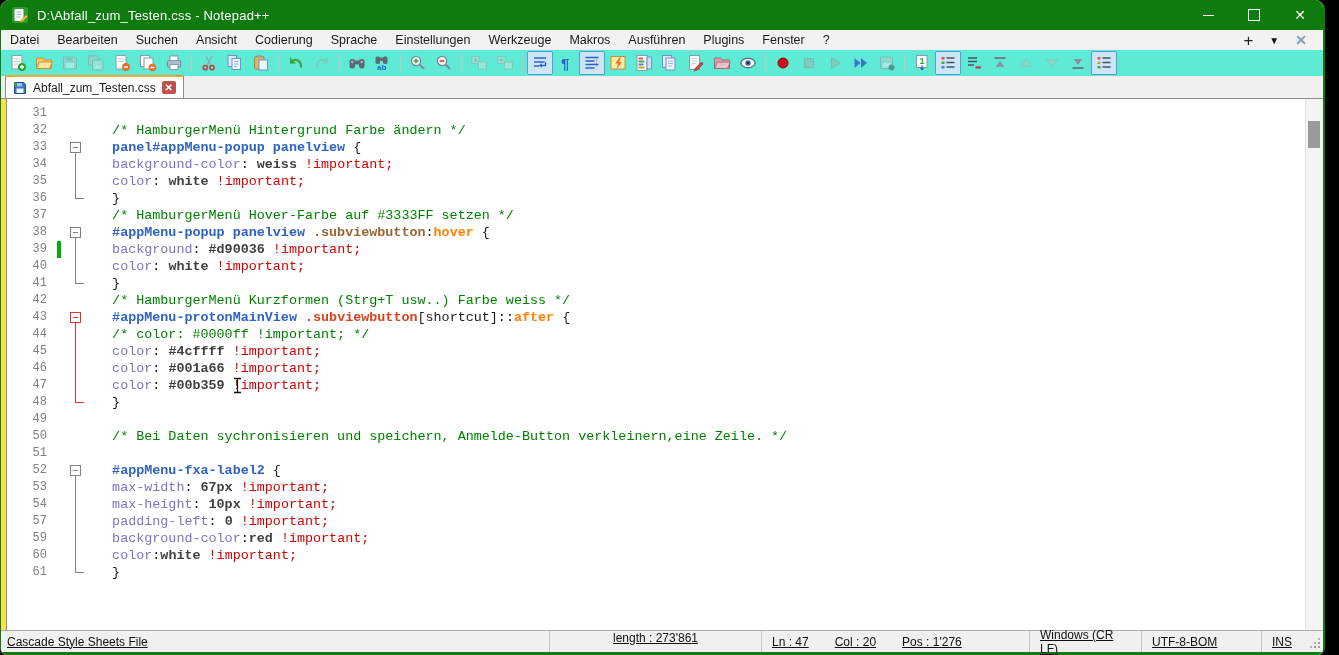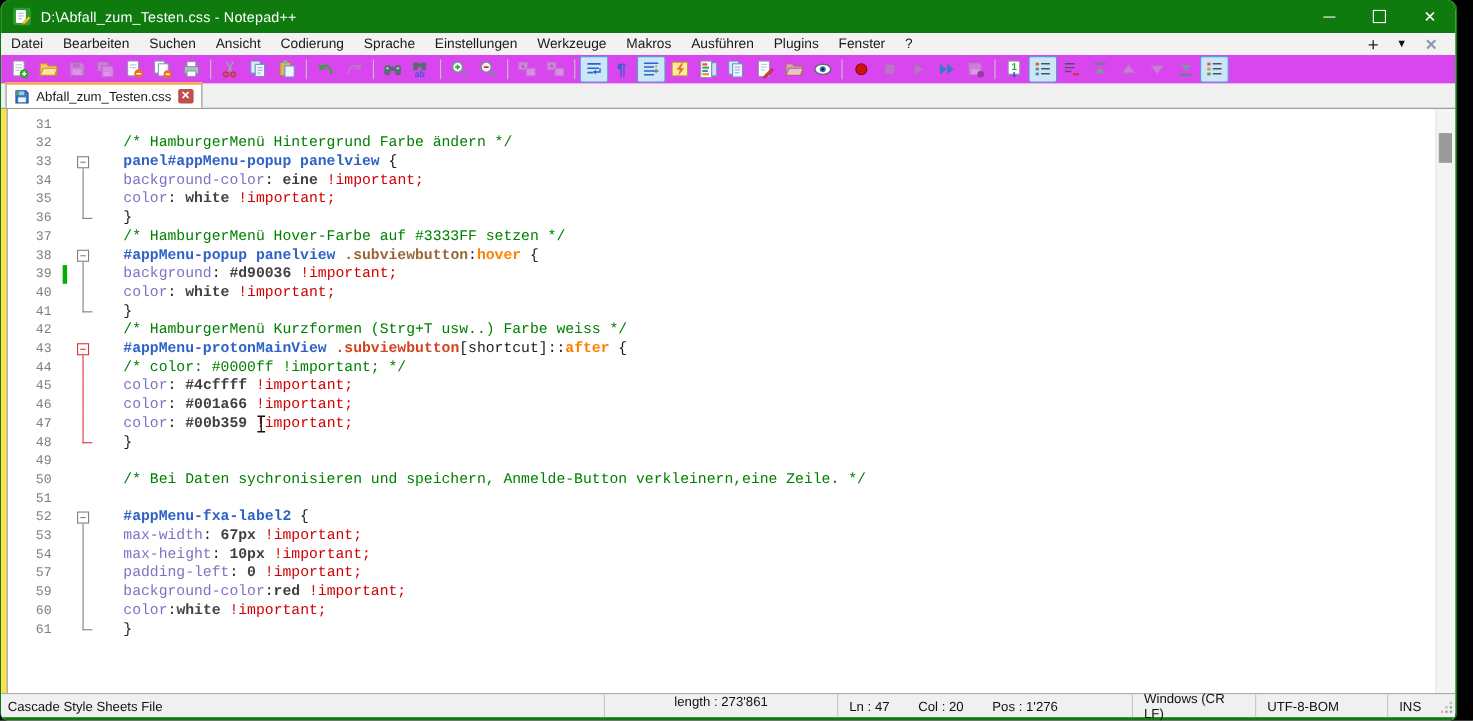--- a/index.html
+++ b/index.html
@@ -17,21 +17,21 @@
   .wb-max{width:10px;height:10px;border:1px solid #fff;}
   .wb-x{font-size:14px;line-height:1;}
   
   .menubar{height:20px;background:#f2f2f2;display:flex;align-items:center;font-size:12.5px;color:#1a1a1a;flex:none;}
   .menu-item{padding:2px 9px;cursor:default;}
   .menubar-right{margin-left:auto;display:flex;align-items:center;gap:16px;padding-right:16px;}
   .mi-plus{font-size:17px;color:#222;line-height:1;}
   .mi-drop{font-size:10px;color:#111;}
   .mi-x{font-size:14px;color:#8a9ab0;font-weight:bold;}
   
-  .toolbar{height:26px;background:#d946ef;display:flex;align-items:center;padding-left:4px;flex:none;}
+  .toolbar{height:26px;background:#5eead4;display:flex;align-items:center;padding-left:4px;flex:none;}
   .tb-btn{width:24px;height:22px;display:flex;align-items:center;justify-content:center;border:1px solid transparent;border-radius:2px;flex:none;}
   .tb-btn svg{width:18px;height:18px;}
   .tb-btn.disabled{opacity:.45;filter:grayscale(1);}
   .tb-btn.active{background:#cde6f7;border-color:#5b9bd5;}
   .tb-sep{width:1px;height:18px;background:#c3c3c3;margin:0 4px;flex:none;}
   
   .tabbar{height:22px;background:#f0f0f0;display:flex;align-items:flex-end;padding-left:4px;border-bottom:1px solid #8c8c8c;flex:none;}
   .tab{height:21px;background:#fff;border:1px solid #8c8c8c;border-bottom:none;border-top:2px solid #ffa532;
     display:flex;align-items:center;padding:0 7px;gap:6px;font-size:12px;color:#1a1a1a;}
   .tab-save-icon{width:14px;height:14px;}
@@ -62,21 +62,21 @@
   .tk-p{color:#7e72c4;}
   .tk-v{color:#404040;font-weight:bold;}
   .tk-i{color:#d00000;}
   .tk-d{color:#1a1a1a;}
   .ibeam{position:absolute;top:0;width:9px;height:17px;pointer-events:none;}
   .vscroll{position:absolute;top:0;right:0;bottom:0;width:17px;background:#f4f4f4;border-left:1px solid #e4e4e4;}
   .vthumb{position:absolute;left:2px;right:3px;top:22px;height:27px;background:#9a9a9a;}
   
   .statusbar{height:21px;background:#f0f0f0;border-top:1px solid #aaa;border-bottom:3px solid #0f7b0f;
     display:flex;align-items:center;font-size:12px;color:#111;flex:none;}
-  .sb-seg{height:100%;display:flex;align-items:center;border-left:1px solid #c6c6c6;padding:0 10px;box-sizing:border-box;flex:none;}
+  .sb-seg{height:100%;display:flex;align-items:center;border-left:1px solid #c6c6c6;padding:0 10px;box-sizing:border-box;flex:none;text-decoration:underline;}
   .sb-doctype{flex:1;border-left:none;padding-left:6px;}
   .sb-len{width:212px;gap:22px;flex-direction:column;}
   .sb-pos{width:268px;gap:26px;}
   .sb-eol{width:112px;}
   .sb-enc{width:120px;}
   .sb-ins{width:42px;}
   .sb-grip{width:16px;height:100%;border-left:none;position:relative;}
   .sb-grip i{position:absolute;right:3px;bottom:4px;width:2px;height:2px;background:#9a9a9a;
     box-shadow:-4px 0 #9a9a9a,0 -4px #9a9a9a,-8px 0 #b9b9b9,0 -8px #b9b9b9,-4px -4px #b9b9b9;}
 </style>
@@ -425,21 +425,21 @@
       <span>Abfall_zum_Testen.css</span>
       <span class="tab-close">✕</span>
     </div>
   </div>
 
   <div class="editor-wrap">
     <div class="editor" id="editor">
         <div class="ln-row"><span class="ln-num">31</span><span class="ln-mark"></span><span class="ln-fold"></span><span class="ln-code"></span></div>
         <div class="ln-row"><span class="ln-num">32</span><span class="ln-mark"></span><span class="ln-fold"></span><span class="ln-code"><span class="tk-c">   /* HamburgerMenü Hintergrund Farbe ändern */</span></span></div>
         <div class="ln-row"><span class="ln-num">33</span><span class="ln-mark"></span><span class="ln-fold"><span class="fbox"><i></i></span><i class="fv low"></i></span><span class="ln-code"><span class="tk-d">   </span><span class="tk-sel">panel#appMenu-popup panelview</span><span class="tk-d"> {</span></span></div>
-        <div class="ln-row"><span class="ln-num">34</span><span class="ln-mark"></span><span class="ln-fold"><i class="fv full"></i></span><span class="ln-code"><span class="tk-d">   </span><span class="tk-p">background-color</span><span class="tk-d">: </span><span class="tk-v">eine</span><span class="tk-d"> </span><span class="tk-i">!important;</span></span></div>
+        <div class="ln-row"><span class="ln-num">34</span><span class="ln-mark"></span><span class="ln-fold"><i class="fv full"></i></span><span class="ln-code"><span class="tk-d">   </span><span class="tk-p">background-color</span><span class="tk-d">: </span><span class="tk-v">weiss</span><span class="tk-d"> </span><span class="tk-i">!important;</span></span></div>
         <div class="ln-row"><span class="ln-num">35</span><span class="ln-mark"></span><span class="ln-fold"><i class="fv full"></i></span><span class="ln-code"><span class="tk-d">   </span><span class="tk-p">color</span><span class="tk-d">: </span><span class="tk-v">white</span><span class="tk-d"> </span><span class="tk-i">!important;</span></span></div>
         <div class="ln-row"><span class="ln-num">36</span><span class="ln-mark"></span><span class="ln-fold"><i class="fv top"></i><i class="fh"></i></span><span class="ln-code"><span class="tk-d">   }</span></span></div>
         <div class="ln-row"><span class="ln-num">37</span><span class="ln-mark"></span><span class="ln-fold"></span><span class="ln-code"><span class="tk-c">   /* HamburgerMenü Hover-Farbe auf #3333FF setzen */</span></span></div>
         <div class="ln-row"><span class="ln-num">38</span><span class="ln-mark"></span><span class="ln-fold"><span class="fbox"><i></i></span><i class="fv low"></i></span><span class="ln-code"><span class="tk-d">   </span><span class="tk-sel">#appMenu-popup panelview</span><span class="tk-d"> </span><span class="tk-cg">.subviewbutton</span><span class="tk-d">:</span><span class="tk-ps">hover</span><span class="tk-d"> {</span></span></div>
         <div class="ln-row"><span class="ln-num">39</span><span class="ln-mark"><i class="chg"></i></span><span class="ln-fold"><i class="fv full"></i></span><span class="ln-code"><span class="tk-d">   </span><span class="tk-p">background</span><span class="tk-d">: </span><span class="tk-v">#d90036</span><span class="tk-d"> </span><span class="tk-i">!important;</span></span></div>
         <div class="ln-row"><span class="ln-num">40</span><span class="ln-mark"></span><span class="ln-fold"><i class="fv full"></i></span><span class="ln-code"><span class="tk-d">   </span><span class="tk-p">color</span><span class="tk-d">: </span><span class="tk-v">white</span><span class="tk-d"> </span><span class="tk-i">!important;</span></span></div>
         <div class="ln-row"><span class="ln-num">41</span><span class="ln-mark"></span><span class="ln-fold"><i class="fv top"></i><i class="fh"></i></span><span class="ln-code"><span class="tk-d">   }</span></span></div>
         <div class="ln-row"><span class="ln-num">42</span><span class="ln-mark"></span><span class="ln-fold"></span><span class="ln-code"><span class="tk-c">   /* HamburgerMenü Kurzformen (Strg+T usw..) Farbe weiss */</span></span></div>
         <div class="ln-row"><span class="ln-num">43</span><span class="ln-mark"></span><span class="ln-fold red"><span class="fbox"><i></i></span><i class="fv low"></i></span><span class="ln-code"><span class="tk-d">   </span><span class="tk-sel">#appMenu-protonMainView</span><span class="tk-d"> </span><span class="tk-cr">.subviewbutton</span><span class="tk-d">[shortcut]::</span><span class="tk-ps">after</span><span class="tk-d"> {</span></span></div>
         <div class="ln-row"><span class="ln-num">44</span><span class="ln-mark"></span><span class="ln-fold red"><i class="fv full"></i></span><span class="ln-code"><span class="tk-c">   /* color: #0000ff !important; */</span></span></div>

